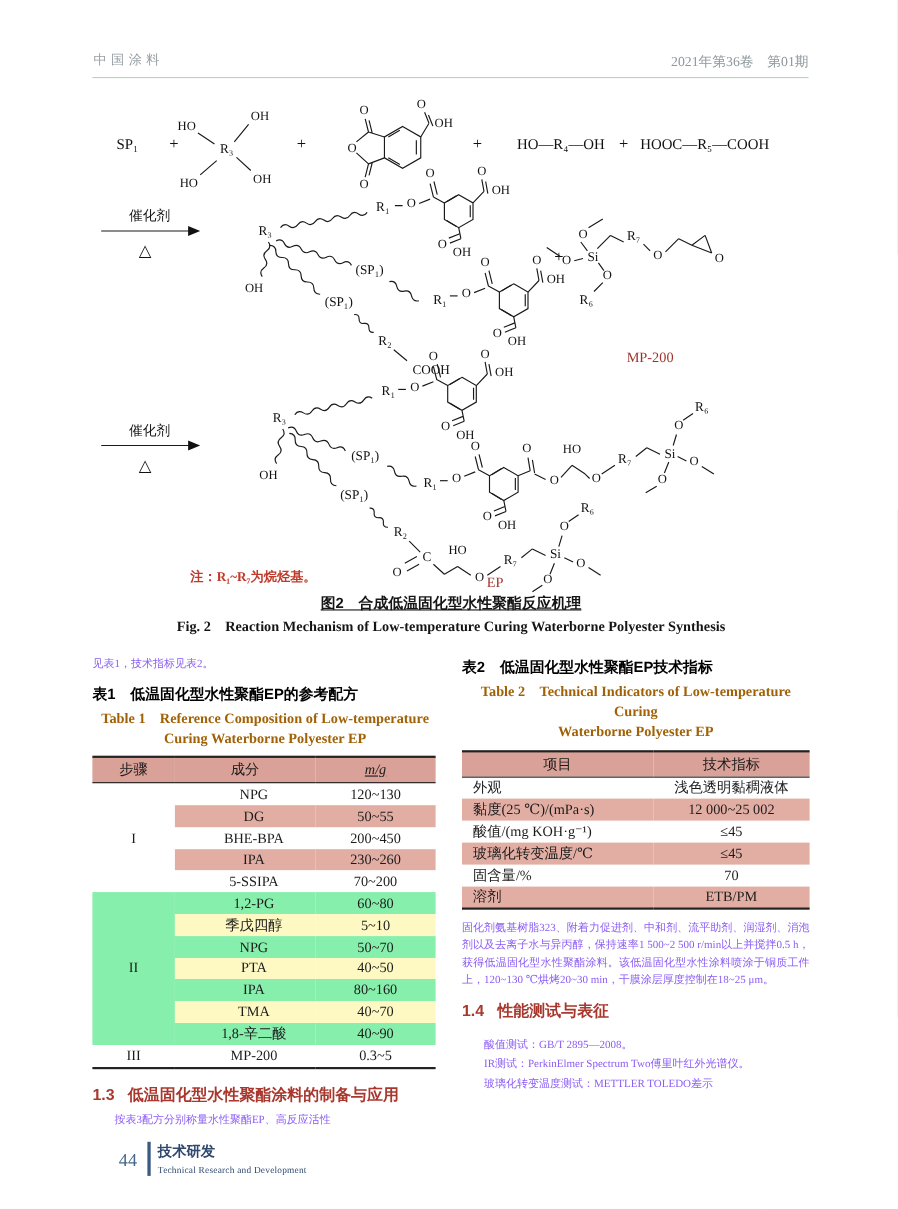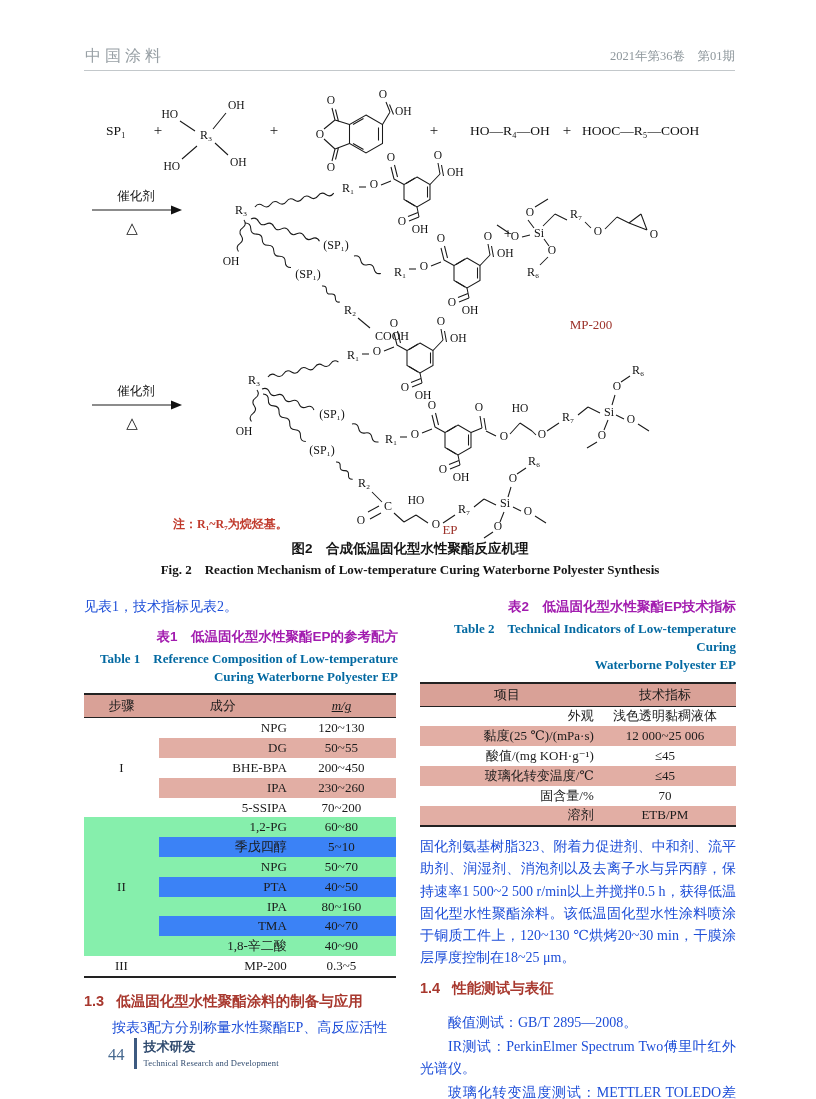--- a/index.html
+++ b/index.html
@@ -1,57 +1,57 @@
 <!DOCTYPE html>
 <html><head>
 <meta charset="utf-8">
 <style>
   html,body{margin:0;padding:0;background:#e8e8e8;}
   .page{position:relative;width:816px;height:1099px;background:#ffffff;overflow:hidden;
         font-family:"Liberation Serif","DejaVu Serif",serif;color:#141414;}
   
-  .hdr-journal{position:absolute;left:85px;top:46px;font-size:16px;letter-spacing:4px;color:#98a0a5;}
+  .hdr-journal{position:absolute;left:85px;top:46px;font-size:12px;letter-spacing:4px;color:#98a0a5;}
   .hdr-issue{position:absolute;right:81px;top:48px;font-size:12.5px;color:#8e979c;}
   .hdr-rule{position:absolute;left:84px;top:70px;width:651px;height:1px;background:#c3c8cb;}
   
   .figwrap{position:absolute;left:78px;top:88px;width:660px;height:452px;}
   .bd{stroke:#1a1a1a;stroke-width:1.05;fill:none;}
   .at{font:11.5px "Liberation Serif","DejaVu Serif",serif;fill:#111;text-anchor:middle;}
   .rl{font:12px "Liberation Serif","DejaVu Serif",serif;fill:#111;text-anchor:middle;}
   .big{font:13.5px "Liberation Serif","DejaVu Serif",serif;fill:#111;}
   .pl{font:15px "Liberation Serif","DejaVu Serif",serif;fill:#111;text-anchor:middle;}
   .cnz{font:12.5px "Liberation Serif","DejaVu Serif",serif;fill:#111;text-anchor:middle;}
   .redtx{font:12px "Liberation Serif","DejaVu Serif",serif;fill:#c03a2c;font-weight:bold;}
   .prod{font:13px "Liberation Serif","DejaVu Serif",serif;fill:#9c3129;text-anchor:middle;}
   .anchor-s{text-anchor:start;} .anchor-e{text-anchor:end;}
   .cap{position:absolute;left:85px;top:540px;width:650px;text-align:center;}
-  .cap-zh{font:bold 13.5px "Liberation Sans","DejaVu Sans",sans-serif;color:#151515;}
+  .cap-zh{font:bold 13.5px "Liberation Sans","DejaVu Sans",sans-serif;color:#151515;text-decoration:underline;}
   .cap-en{font:bold 13px "Liberation Serif","DejaVu Serif",serif;margin-top:3px;color:#151515;}
   
   .colL{position:absolute;left:84px;top:596px;width:314px;}
   .colR{position:absolute;left:420px;top:598px;width:316px;}
-  .body-p{font-size:14px;line-height:1.58;text-align:justify;margin:0;color:#1d4ed8;}
+  .body-p{font-size:10px;line-height:1.58;text-align:justify;margin:0;color:#8b5cf6;}
   .ind{text-indent:2em;}
-  .ttl-zh{font:bold 13.5px "Liberation Sans","DejaVu Sans",sans-serif;text-align:right;color:#a21caf;margin:10px 0 4px 0;}
-  .ttl-en{font:bold 13px "Liberation Serif","DejaVu Serif",serif;text-align:right;line-height:1.4;color:#0369a1;}
+  .ttl-zh{font:bold 13.5px "Liberation Sans","DejaVu Sans",sans-serif;text-align:left;color:#000000;margin:10px 0 4px 0;}
+  .ttl-en{font:bold 13px "Liberation Serif","DejaVu Serif",serif;text-align:center;line-height:1.4;color:#a16207;}
   .secH{font:bold 14.5px "Liberation Sans","DejaVu Sans",sans-serif;color:#a8382e;margin:14px 0 6px 0;}
   .secH .num{margin-right:12px;}
   
   table{border-collapse:collapse;font-size:13px;color:#1b1b1b;}
   .tbl1{width:312px;margin-top:7px;border-top:2px solid #222;border-bottom:2px solid #222;}
   .tbl2{width:316px;margin-top:7px;border-top:2px solid #222;border-bottom:2px solid #222;}
   th{font-weight:normal;height:20px;background:#d9a197;border-bottom:1px solid #222;}
   td{height:19.8px;padding:0;}
   .c{text-align:center;}
-  .comp{text-align:right;padding-left:16px;}
-  .lab{text-align:right;padding-left:10px;}
+  .comp{text-align:center;padding-left:16px;}
+  .lab{text-align:left;padding-left:10px;}
   .it{font-style:italic;text-decoration:underline;}
   tr.pk td{background:#e2aea4;}
   tr.g2 td{background:#86efac;}
-  tr.wrow td{background:#3b82f6;}
+  tr.wrow td{background:#fef9c3;}
   
   .footer{position:absolute;left:88px;top:1038px;display:flex;align-items:flex-start;}
   .pgnum{font:16.5px "Liberation Serif","DejaVu Serif",serif;color:#46688f;margin-top:7px;padding-left:20px;}
   .fbar{width:3px;height:31px;background:#3d5a80;margin:0 7px 0 9px;}
   .flab-zh{font:bold 13px "Liberation Sans","DejaVu Sans",sans-serif;color:#2f4a6e;}
   .flab-en{font:8.5px "Liberation Serif","DejaVu Serif",serif;color:#2f4a6e;letter-spacing:.2px;margin-top:2px;}
 </style>
 </head>
 <body>
 
@@ -344,21 +344,21 @@
           <th style="width:45%">技术指标</th>
         </tr>
       </thead>
       <tbody>
         <tr>
           <td class="lab">外观</td>
           <td class="c">浅色透明黏稠液体</td>
         </tr>
         <tr class="pk">
           <td class="lab">黏度(25 ℃)/(mPa·s)</td>
-          <td class="c">12 000~25 006</td>
+          <td class="c">12 000~25 002</td>
         </tr>
         <tr>
           <td class="lab">酸值/(mg KOH·g⁻¹)</td>
           <td class="c">≤45</td>
         </tr>
         <tr class="pk">
           <td class="lab">玻璃化转变温度/℃</td>
           <td class="c">≤45</td>
         </tr>
         <tr>

